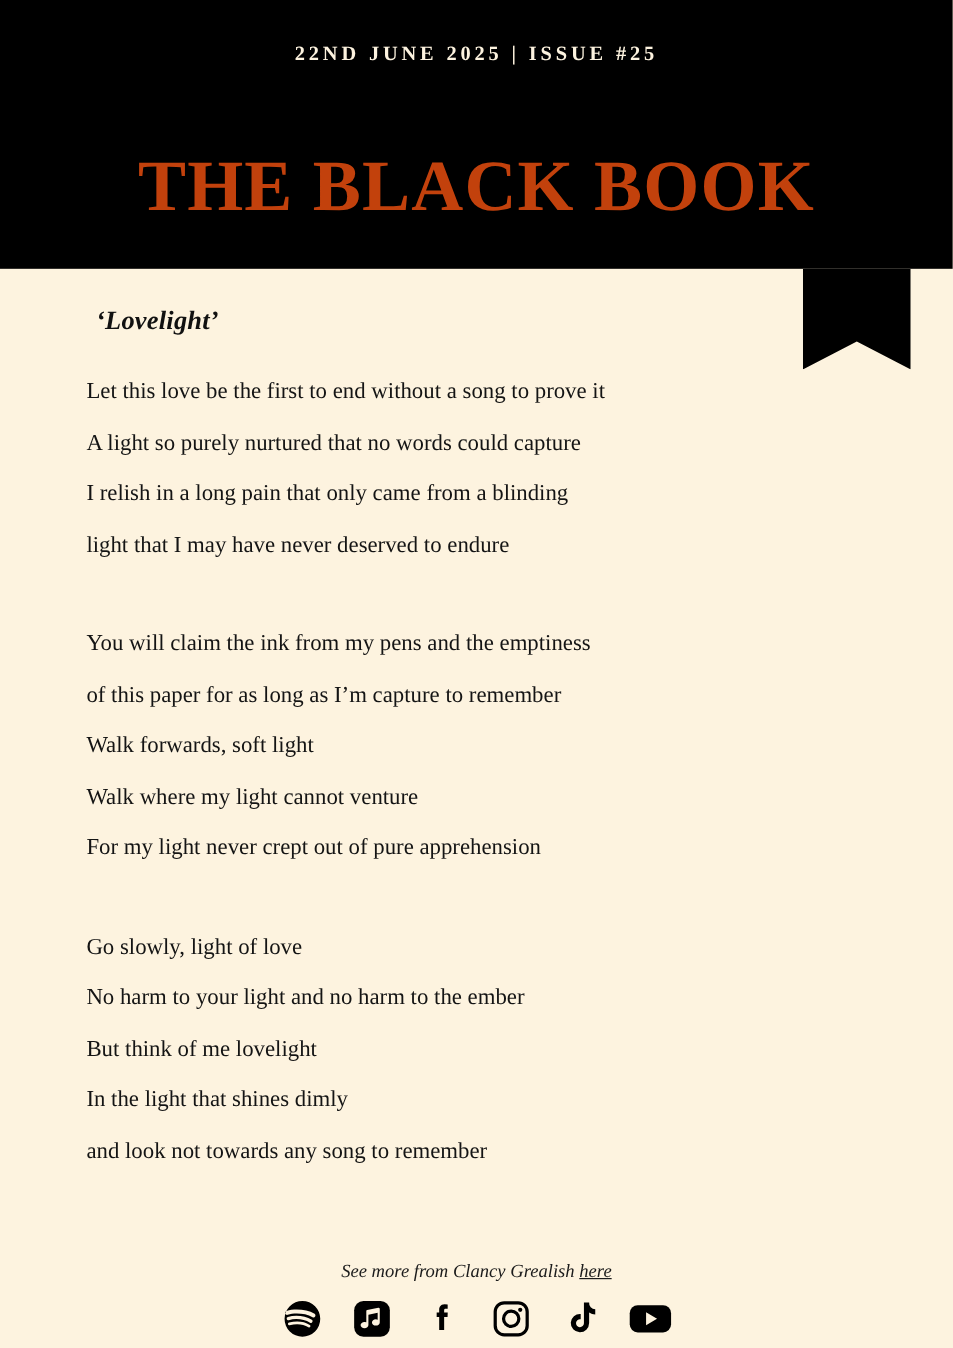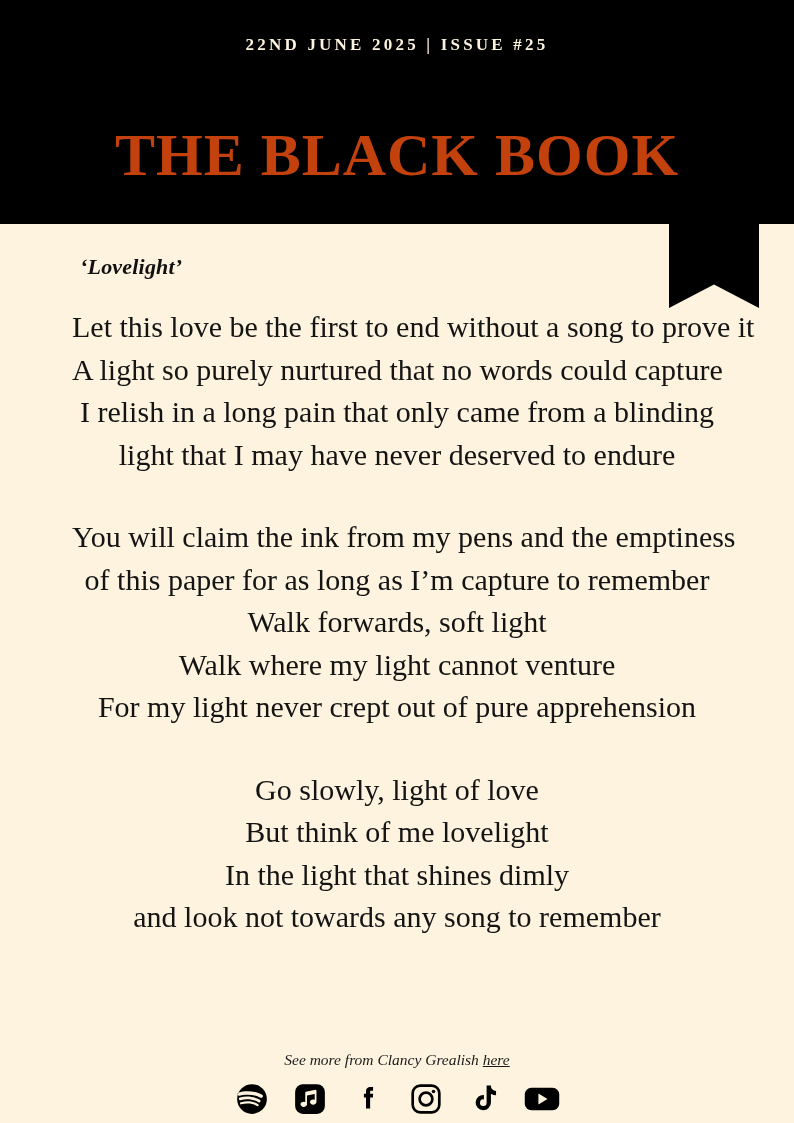--- a/index.html
+++ b/index.html
@@ -73,25 +73,24 @@
     letter-spacing: 0.2px;
   }
   .stanza {
     margin-top: 26px;
   }
   .stanza + .stanza {
     margin-top: 40px;
   }
   .line {
     font-family: "Liberation Serif", serif;
-    font-size: 30px;
+    font-size: 19px;
     line-height: 42.5px;
     color: #141414;
     white-space: nowrap;
-    text-align: center;
   }
 
   
   .footer {
     position: absolute;
     left: 0;
     right: 0;
     bottom: 6px;
     text-align: center;
     font-style: italic;
@@ -144,20 +143,21 @@
   <section class="stanza">
     <div class="line">You will claim the ink from my pens and the emptiness</div>
     <div class="line">of this paper for as long as I’m capture to remember</div>
     <div class="line">Walk forwards, soft light</div>
     <div class="line">Walk where my light cannot venture</div>
     <div class="line">For my light never crept out of pure apprehension</div>
   </section>
 
   <section class="stanza">
     <div class="line">Go slowly, light of love</div>
+    <div class="line">No harm to your light and no harm to the ember</div>
     <div class="line">But think of me lovelight</div>
     <div class="line">In the light that shines dimly</div>
     <div class="line">and look not towards any song to remember</div>
   </section>
 </main>
 
 <footer class="footer">
   <div class="credit">
     <span>See more from Clancy Grealish</span>
     <a href="#">here</a>

